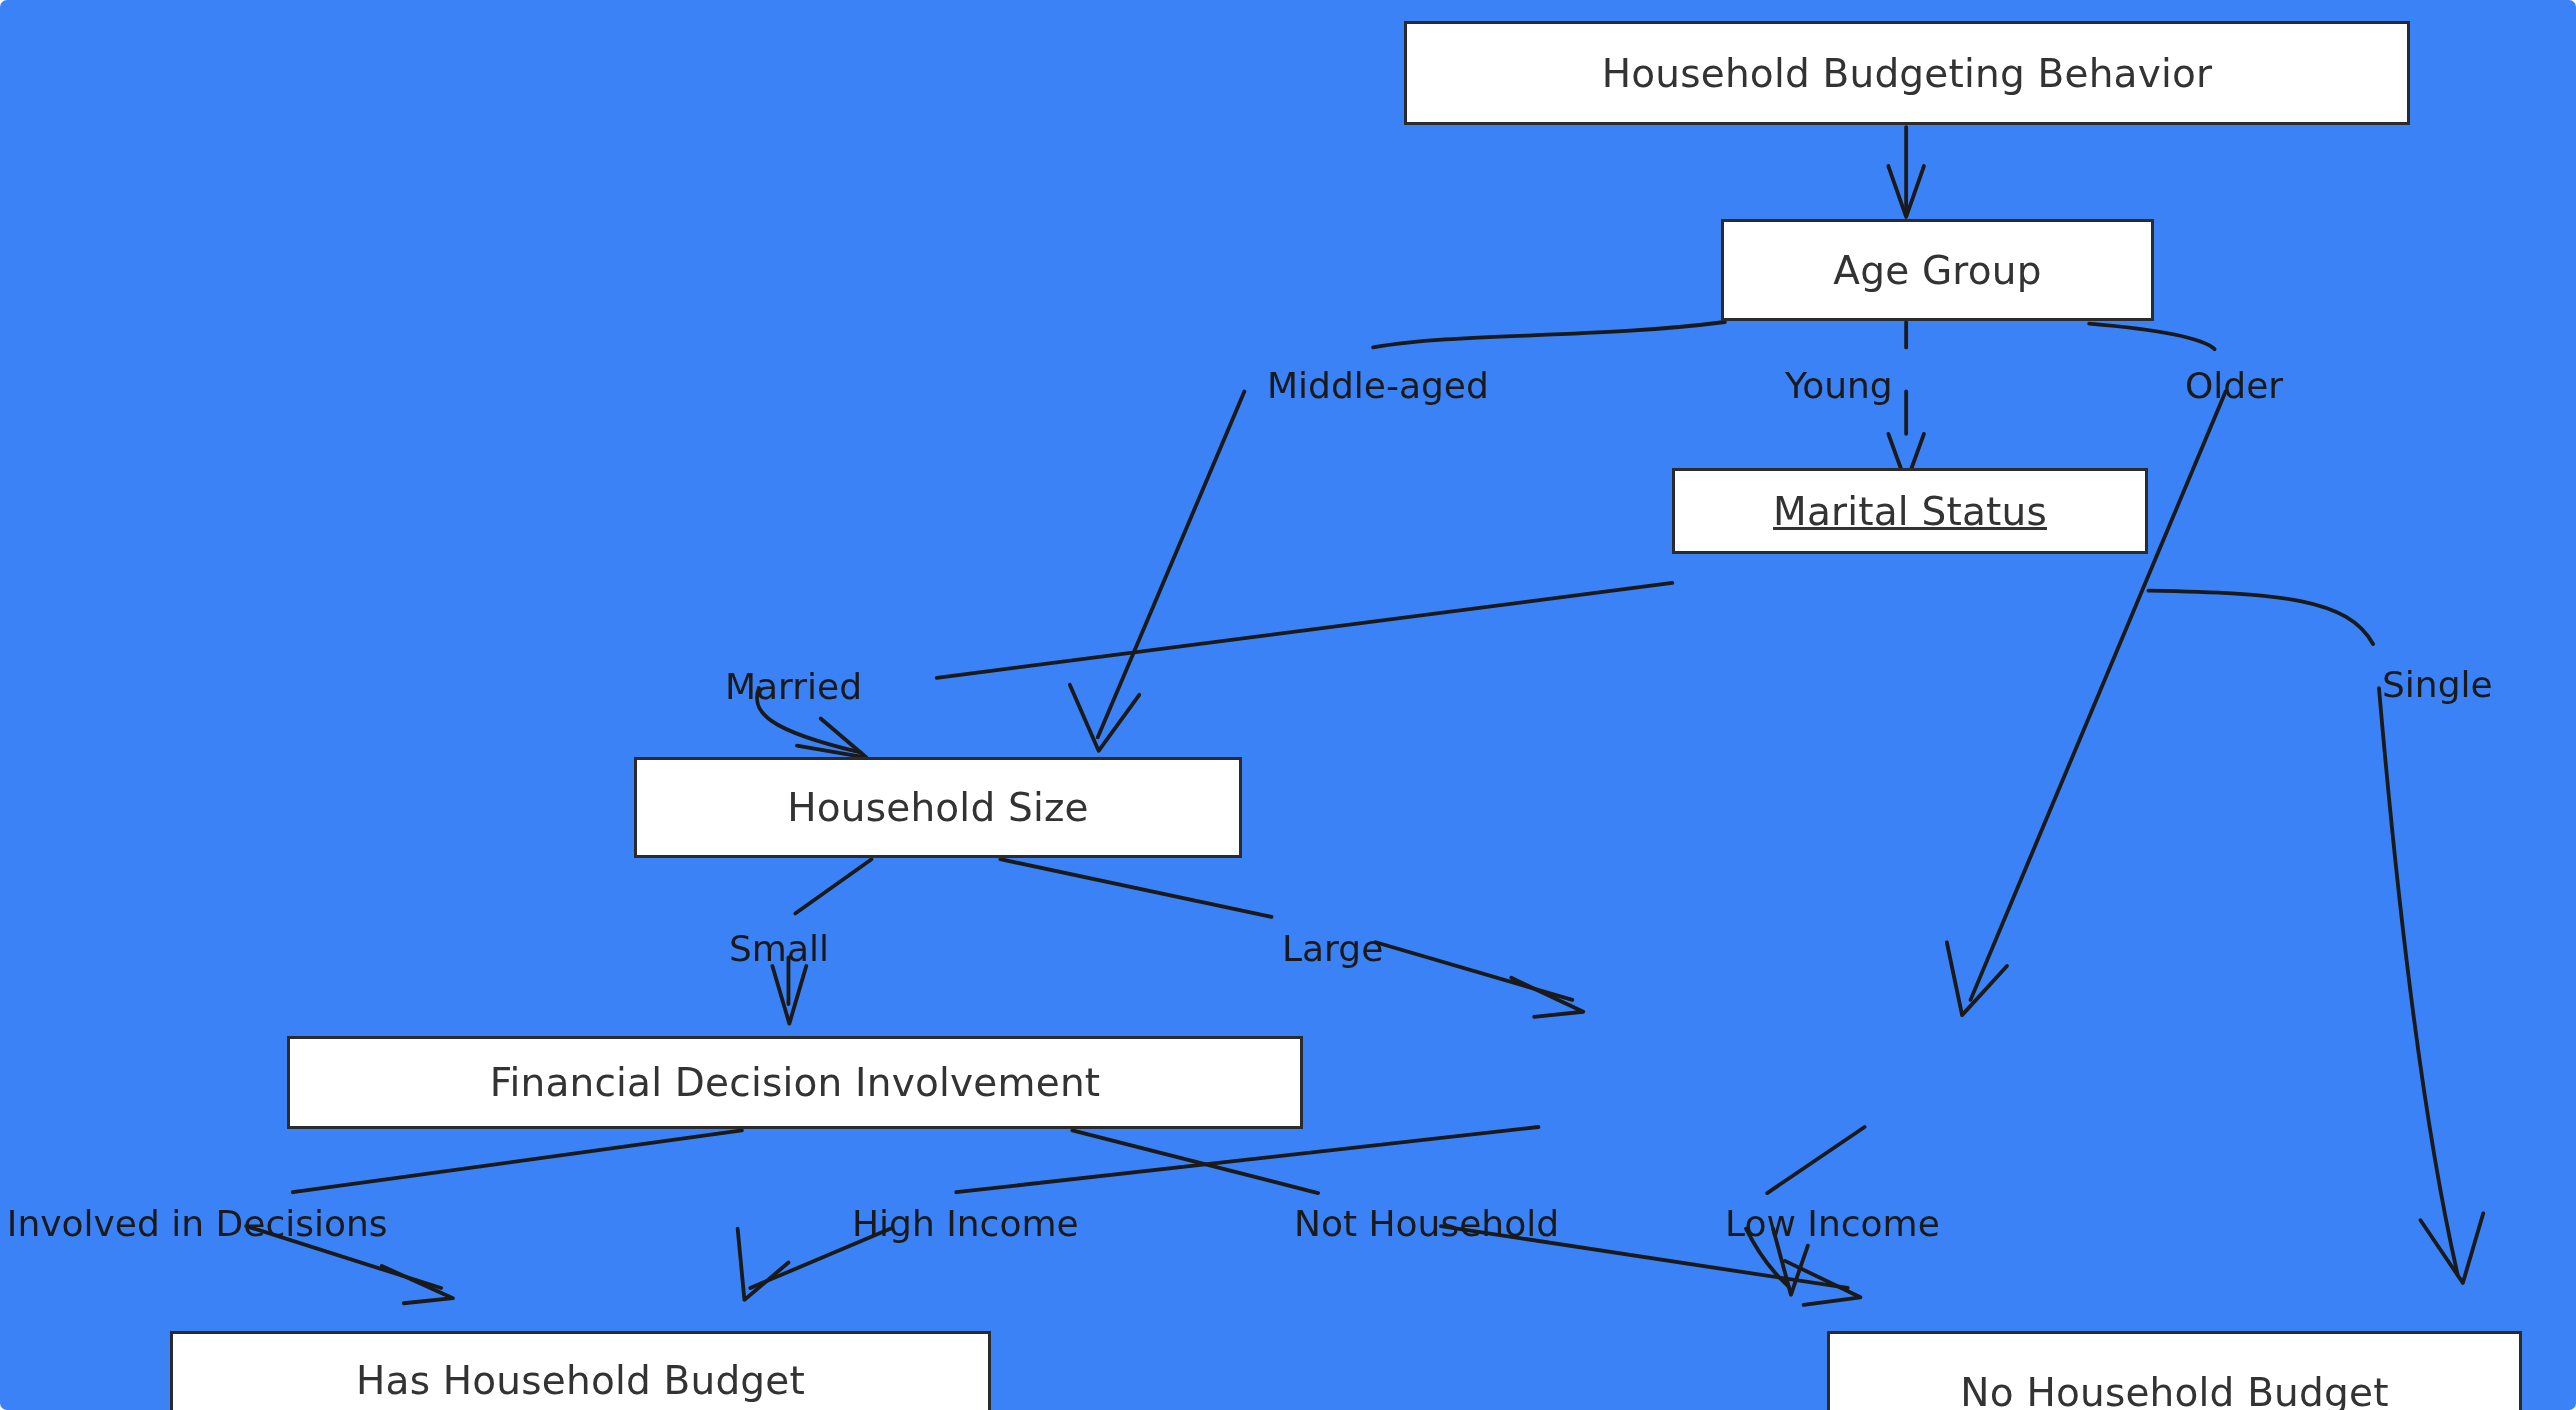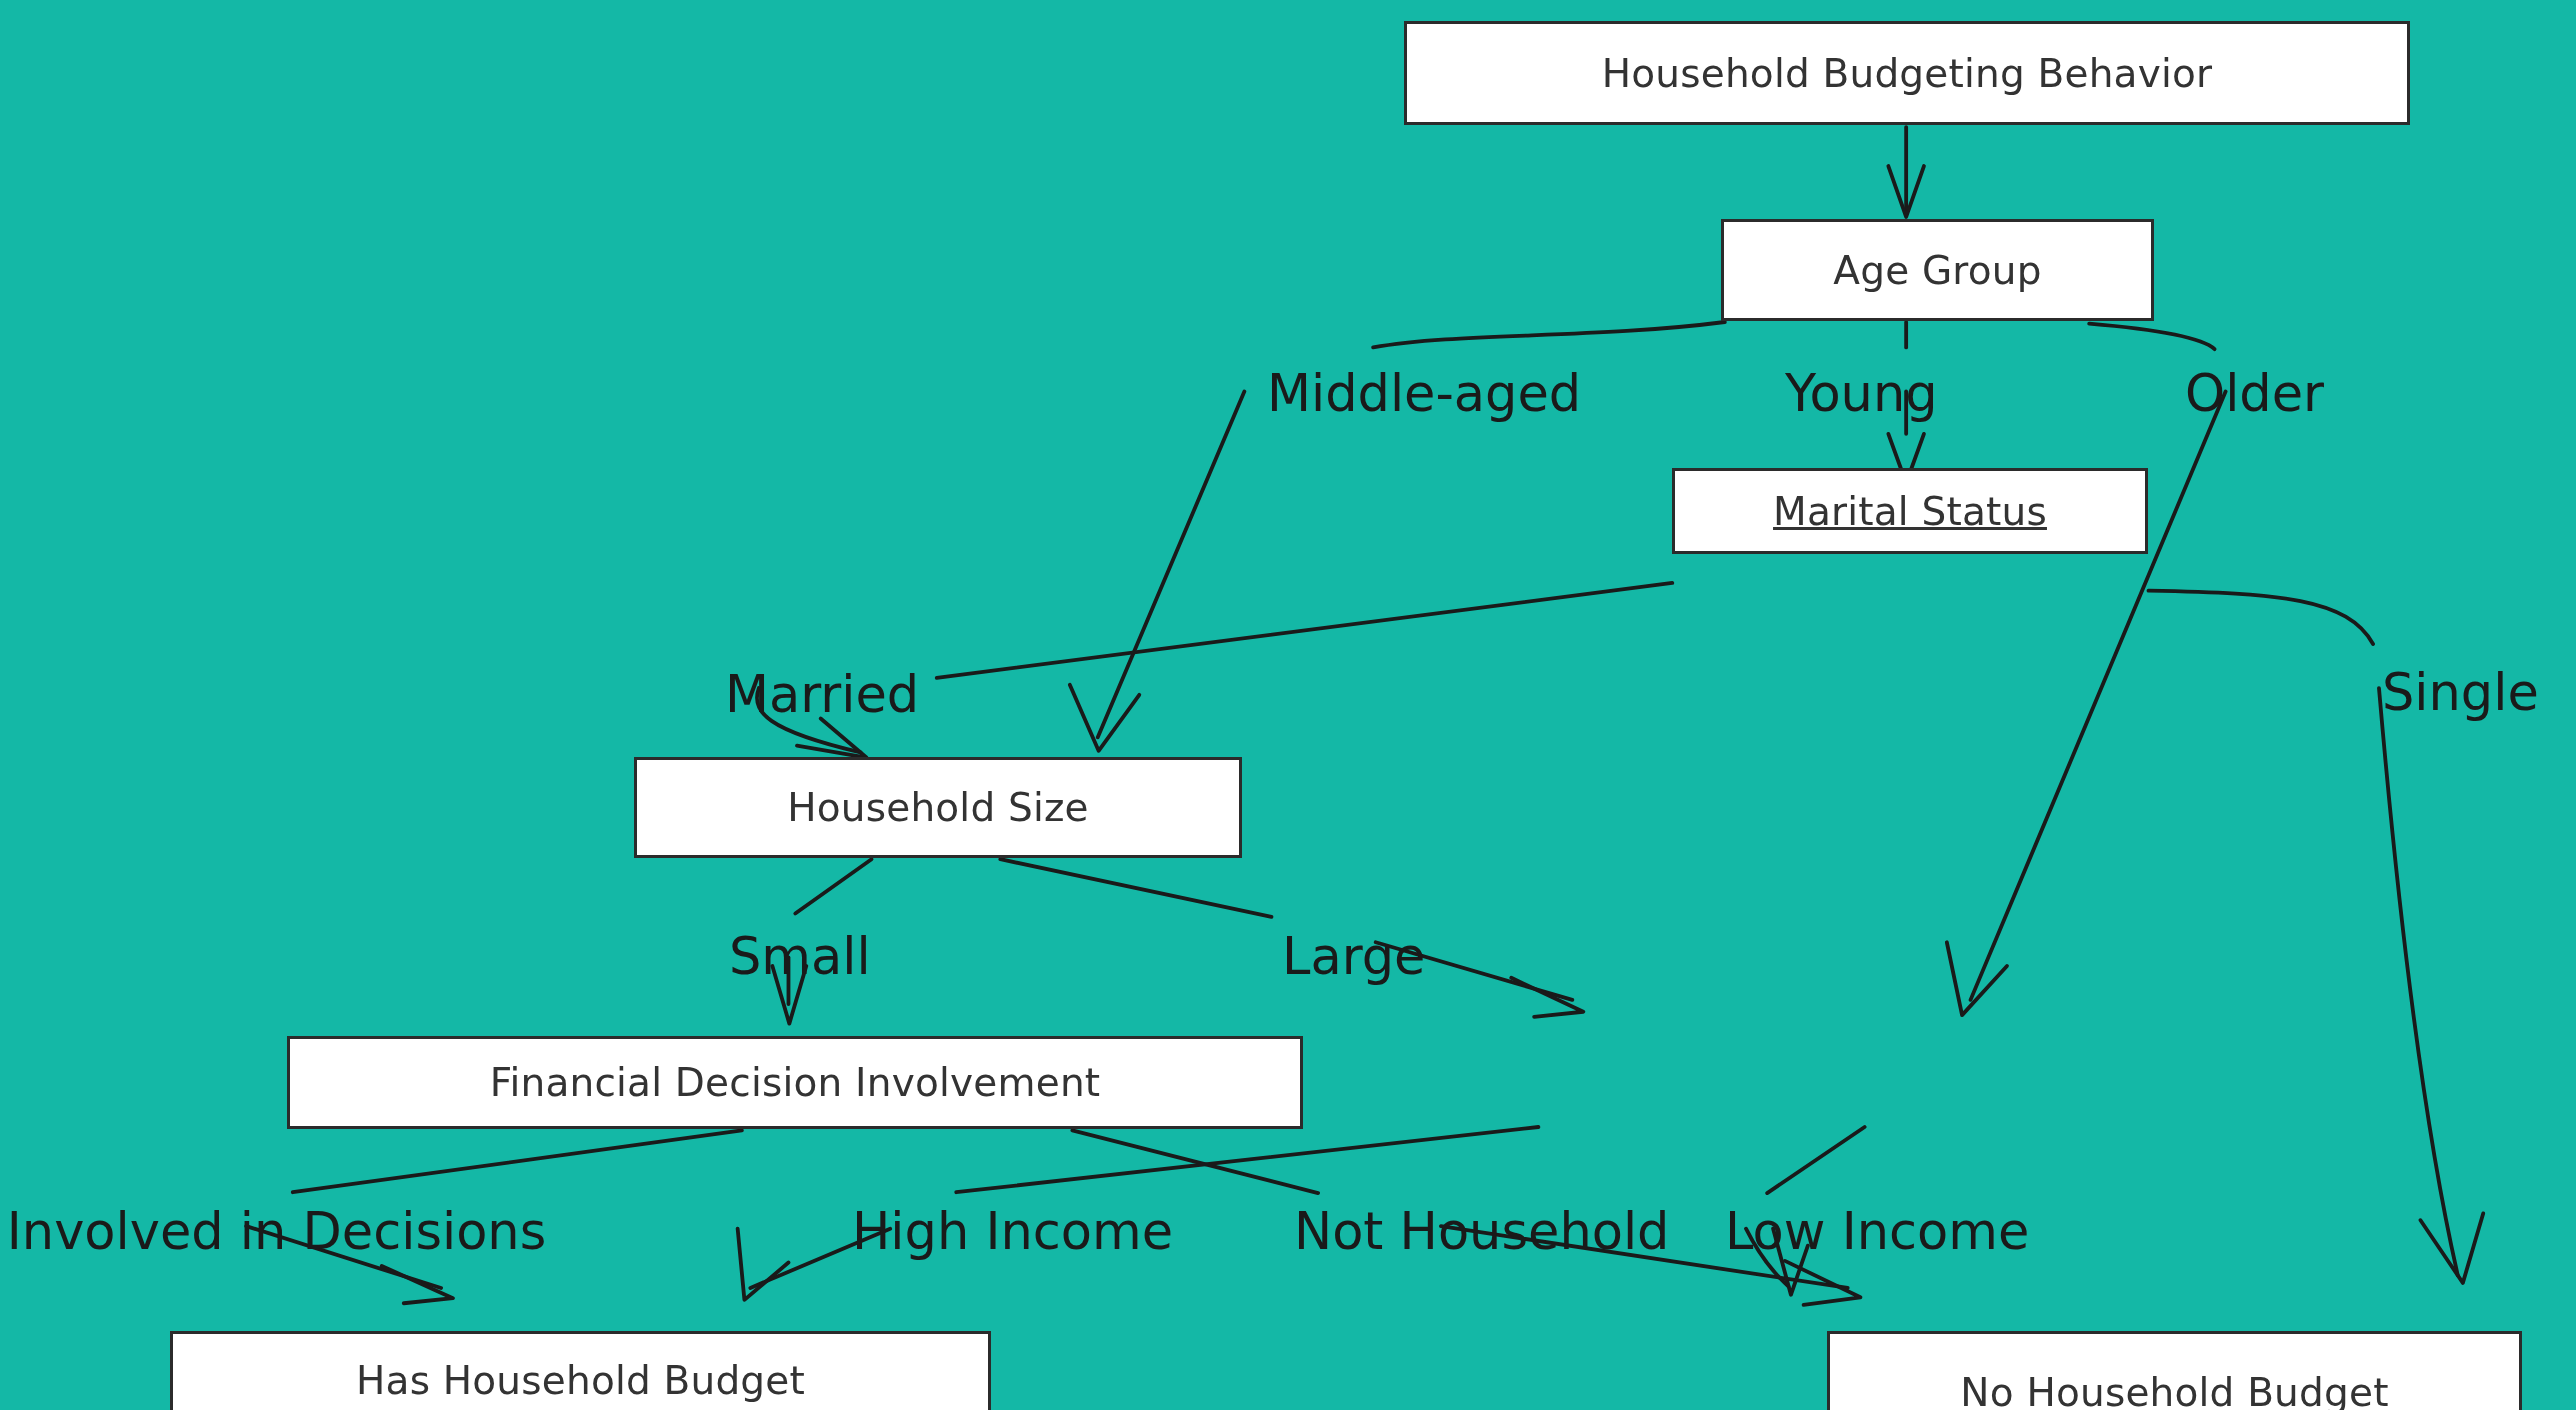--- a/index.html
+++ b/index.html
@@ -4,23 +4,24 @@
 <style>
   html, body {
     margin: 0;
     padding: 0;
     background: #ffffff;
   }
   #canvas {
     position: relative;
     width: 2576px;
     height: 1410px;
-    background: #14b8a6;
+    background: #3b82f6;
     overflow: hidden;
     font-family: "DejaVu Sans", sans-serif;
+    border-radius: 7px;
   }
   svg.layer {
     position: absolute;
     left: 0;
     top: 0;
     width: 2576px;
     height: 1410px;
   }
   .edge-path {
     fill: none;
@@ -46,21 +47,21 @@
     color: #333333;
     font-size: 39px;
     font-weight: 400;
     letter-spacing: 0.2px;
     white-space: nowrap;
     line-height: 1;
   }
   .edge-label {
     position: absolute;
     color: #1a1a1a;
-    font-size: 51px;
+    font-size: 36px;
     font-weight: 400;
     white-space: nowrap;
     line-height: 1;
     background: transparent;
   }
 </style>
 </head>
 <body>
 
 <div id="canvas">

